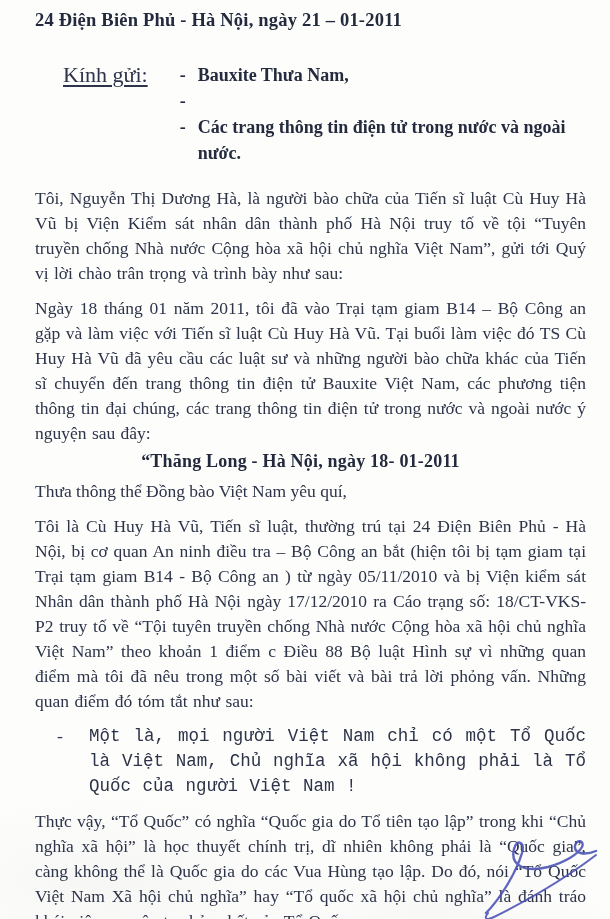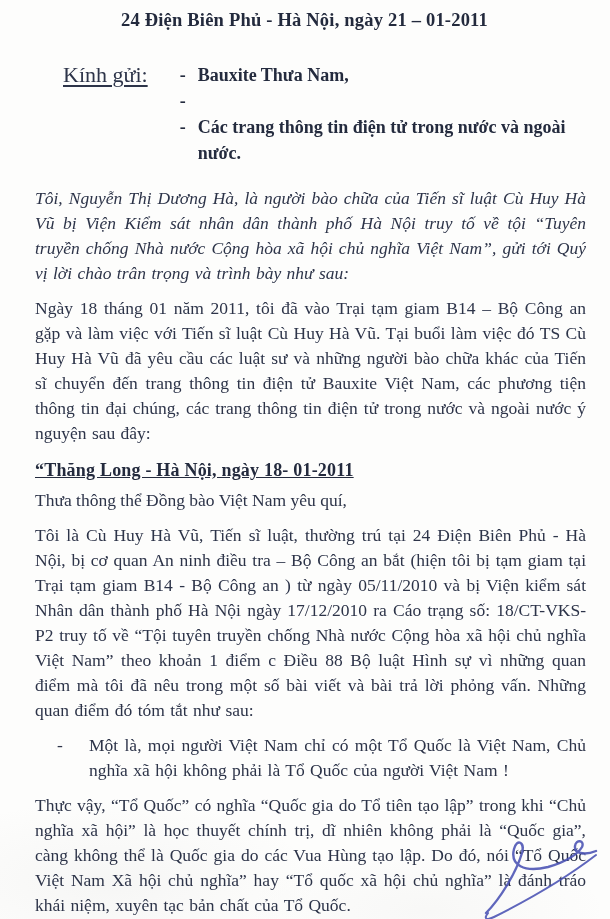--- a/index.html
+++ b/index.html
@@ -16,21 +16,21 @@
       radial-gradient(ellipse 300px 120px at 18% 96%, rgba(120,120,118,0.05), rgba(0,0,0,0) 70%),
       radial-gradient(ellipse 260px 90px at 70% 99%, rgba(120,120,118,0.04), rgba(0,0,0,0) 70%),
       #fdfdfc;
     overflow: hidden;
     font-family: "Liberation Serif", "DejaVu Serif", serif;
     color: #2d3449;
     box-sizing: border-box;
     padding: 8px 24px 0 35px;
   }
   .top-dateline {
-    text-align: center;
+    text-align: left;
     font-weight: bold;
     font-size: 18.5px;
     line-height: 24px;
     color: #232a3d;
     padding-right: 12px;
     letter-spacing: 0.2px;
   }
   .kinhgui {
     display: flex;
     align-items: flex-start;
@@ -55,31 +55,30 @@
     line-height: 26px;
   }
   .recipient-marker { width: 18px; flex: 0 0 18px; }
   .body-para {
     font-size: 17.5px;
     line-height: 25px;
     text-align: justify;
     margin: 10px 0 0 0;
     word-spacing: 1px;
   }
-  .para-1 { margin-top: 20px; font-style: italic; }
+  .para-1 { margin-top: 20px; }
   .quote-dateline {
-    text-align: left;
+    text-align: center;
     font-weight: bold;
     font-size: 18px;
     line-height: 24px;
     color: #232a3d;
-    margin-top: 12px;
+    margin-top: 3px;
     padding-right: 20px;
     letter-spacing: 0.2px;
-    text-decoration: underline;
   }
   .salutation {
     font-size: 17.5px;
     line-height: 25px;
     margin-top: 6px;
   }
   .bullet-row {
     display: flex;
     margin-top: 10px;
     padding-left: 22px;
@@ -87,20 +86,21 @@
   .bullet-marker {
     flex: 0 0 32px;
     font-size: 17.5px;
     line-height: 25px;
   }
   .bullet-text {
     font-size: 17.5px;
     line-height: 25px;
     text-align: justify;
     word-spacing: 1px;
+    font-family: Liberation Mono, monospace;
   }
   .signature {
     position: absolute;
     right: 2px;
     bottom: 0;
     width: 138px;
     height: 98px;
   }
   .signature svg { width: 100%; height: 100%; }
 </style>

